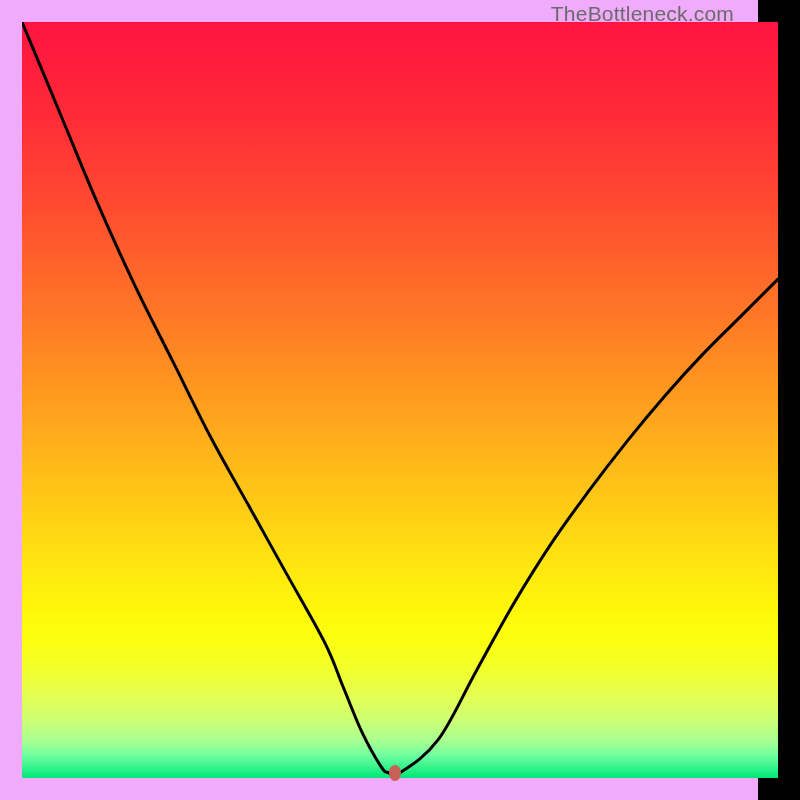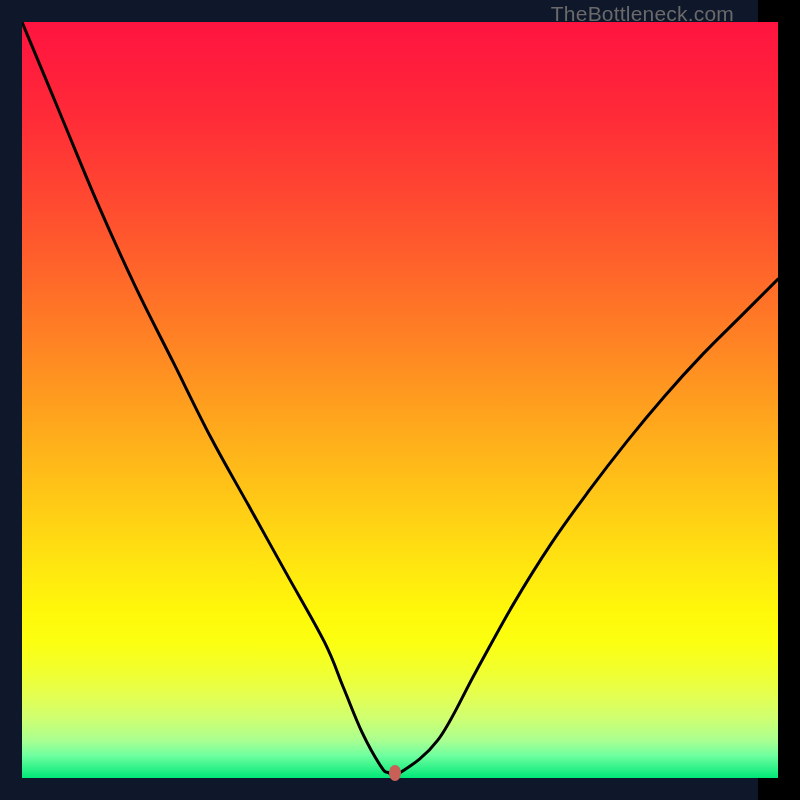--- a/index.html
+++ b/index.html
@@ -10,21 +10,21 @@
     overflow: hidden;
     background: #000;
     font-family: Arial, Helvetica, sans-serif;
   }
   .frame {
     position: absolute;
     left: 0;
     top: 0;
     width: 758px;
     height: 800px;
-    background: #0f172a;
+    background: #f0abfc;
   }
   .plot {
     position: absolute;
     left: 22px;
     top: 22px;
     width: 756px;
     height: 756px;
     background: linear-gradient(to bottom,
       #ff1440 0%,
       #ff1e3c 6%,

